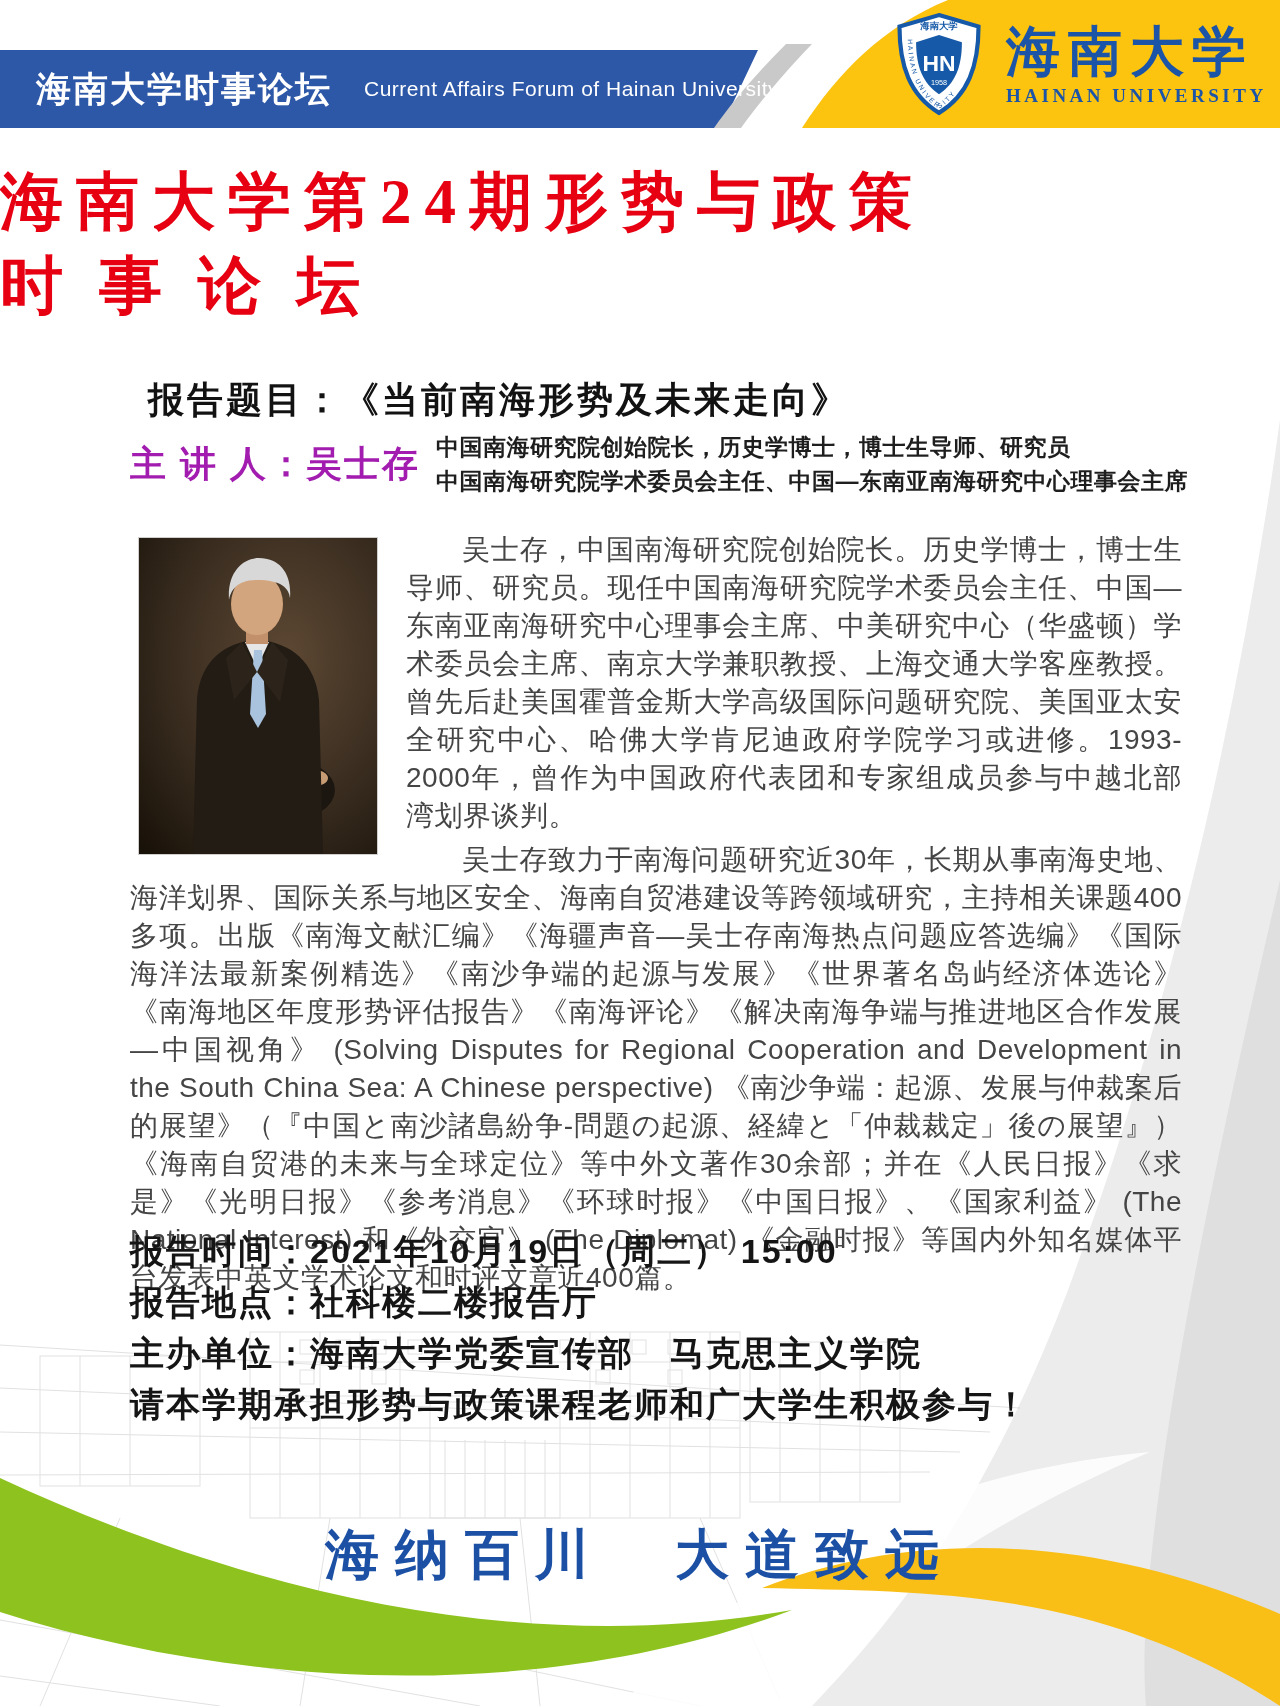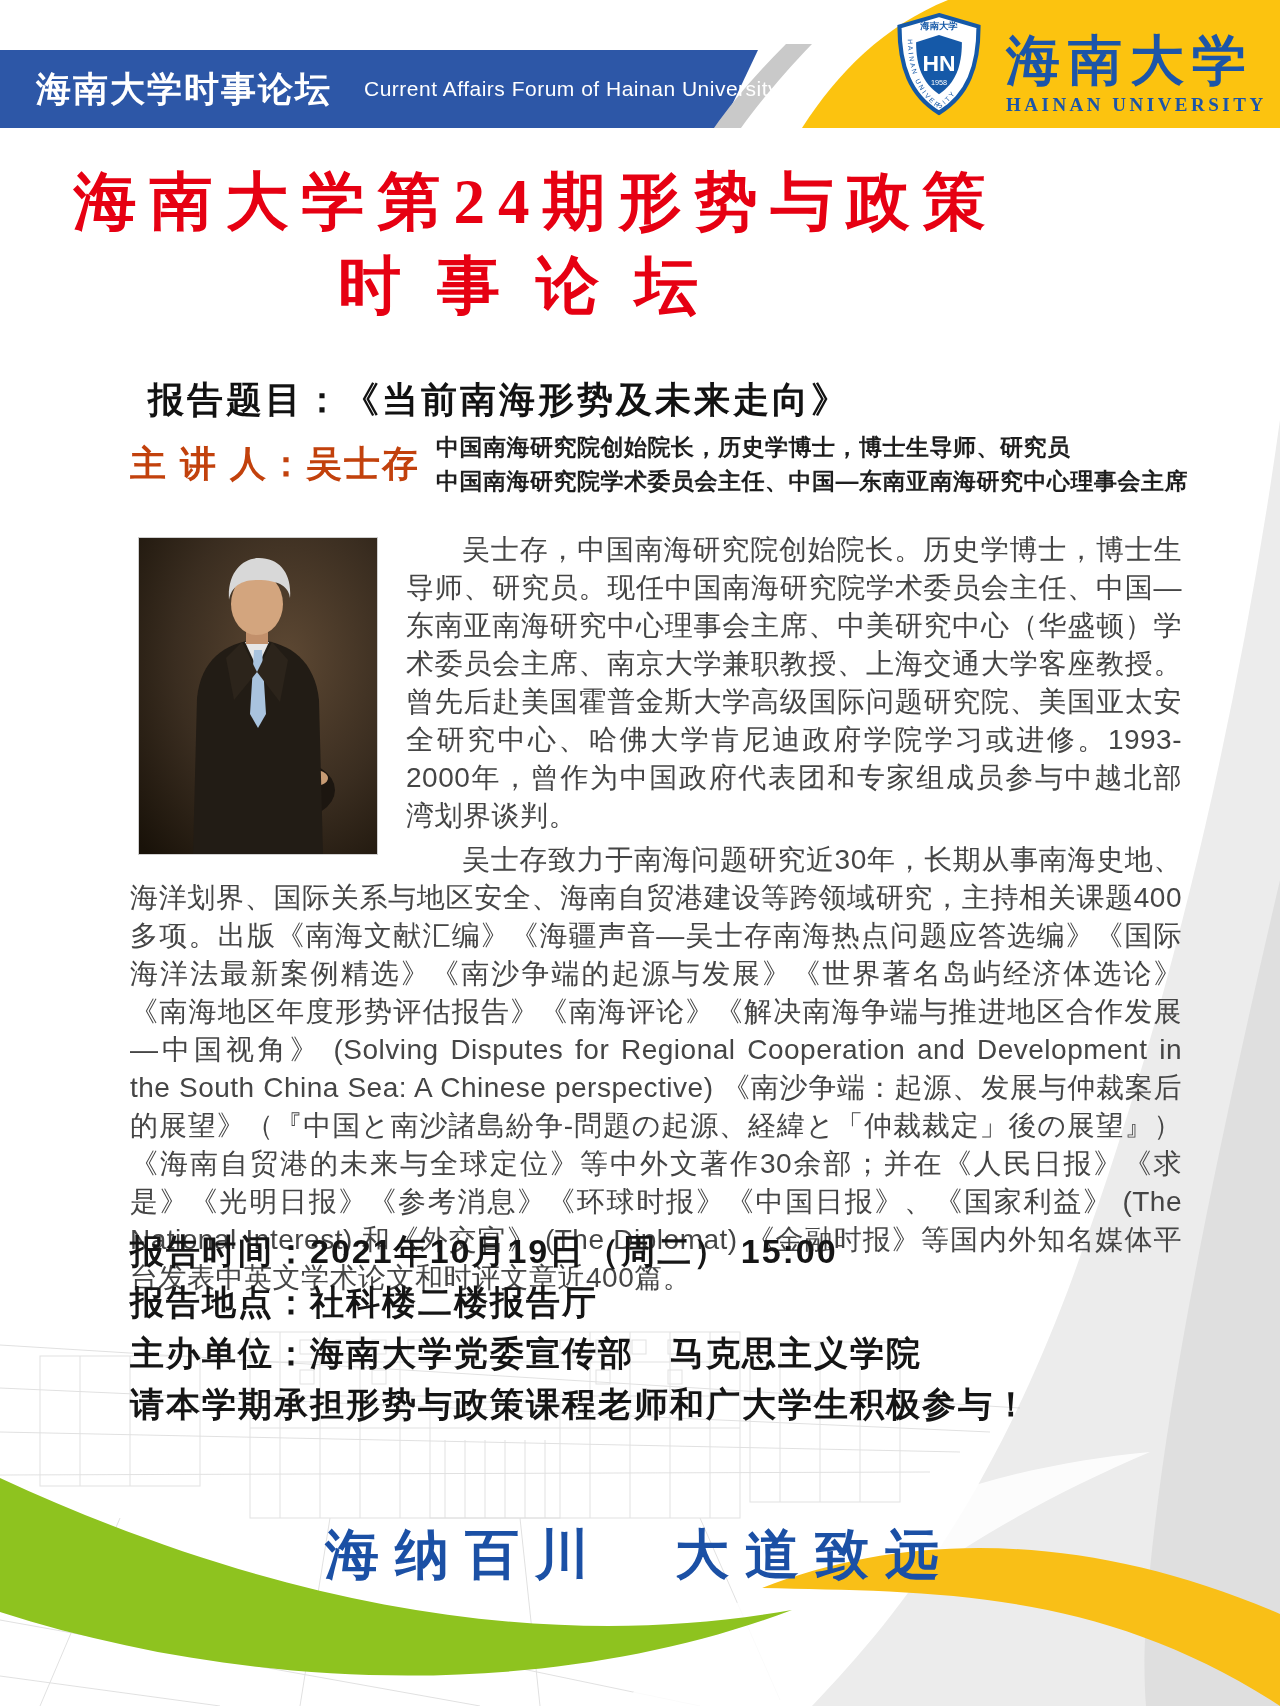--- a/index.html
+++ b/index.html
@@ -5,33 +5,33 @@
   html,body{margin:0;padding:0;background:#ffffff;}
   .poster{
     position:relative;width:1280px;height:1706px;overflow:hidden;background:#ffffff;
     font-family:"Liberation Sans", sans-serif;
   }
   .deco{position:absolute;left:0;top:0;z-index:1;}
   
   .banner-text{position:absolute;left:36px;top:50px;height:78px;display:flex;align-items:center;z-index:3;color:#ffffff;white-space:nowrap;gap:12px;}
   .banner-cn{font-size:35px;font-weight:bold;letter-spacing:2px;}
   .banner-en{font-size:21px;margin-left:20px;letter-spacing:0.5px;}
-  .logo{position:absolute;top:12px;left:886px;z-index:3;display:flex;align-items:flex-end;}
+  .logo{position:absolute;top:12px;left:886px;z-index:3;display:flex;align-items:center;}
   .logo-right{margin-left:14px;color:#1c55a8;}
   .logo-cn{font-size:54px;font-weight:bold;letter-spacing:8px;line-height:62px;font-family:"Liberation Serif",serif;}
   .logo-en{font-size:19px;letter-spacing:3.5px;font-weight:bold;font-family:"Liberation Serif",serif;margin-top:2px;}
   
-  .title{position:absolute;top:158px;left:0;width:1072px;text-align:center;color:#e60012;
+  .title{position:absolute;top:158px;left:0;width:1072px;color:#e60012;
          font-family:"Liberation Serif",serif;font-weight:bold;z-index:2;}
   .title-l1{font-size:63px;letter-spacing:13px;line-height:88px;}
   .title-l2{font-size:63px;letter-spacing:36px;line-height:80px;}
   
   .topic{position:absolute;left:148px;top:376px;font-size:36px;font-weight:bold;color:#121212;letter-spacing:3px;z-index:2;white-space:nowrap;}
   .speaker{position:absolute;left:130px;top:430px;z-index:2;display:flex;align-items:center;}
-  .speaker-label{font-size:36px;font-weight:bold;color:#c2410c;letter-spacing:2px;white-space:nowrap;}
+  .speaker-label{font-size:36px;font-weight:bold;color:#a21caf;letter-spacing:2px;white-space:nowrap;}
   .speaker-desc{margin-left:16px;}
   .speaker-desc .sd{font-size:23px;font-weight:bold;color:#1e1e1e;line-height:34px;white-space:nowrap;letter-spacing:0.5px;}
   
   .bio{position:absolute;left:130px;top:531px;width:1052px;z-index:2;}
   .photo{float:left;width:240px;height:318px;margin:6px 28px 6px 8px;border:1px solid #cfcfcf;box-sizing:border-box;background:#2a2019;}
   .photo svg{display:block;width:100%;height:100%;}
   .bio p{margin:0;font-size:28px;line-height:38px;color:#454545;text-align:justify;text-indent:2em;letter-spacing:0.5px;}
   .bio p + p{margin-top:6px;}
   
   .info{position:absolute;left:130px;top:1226px;z-index:2;}

